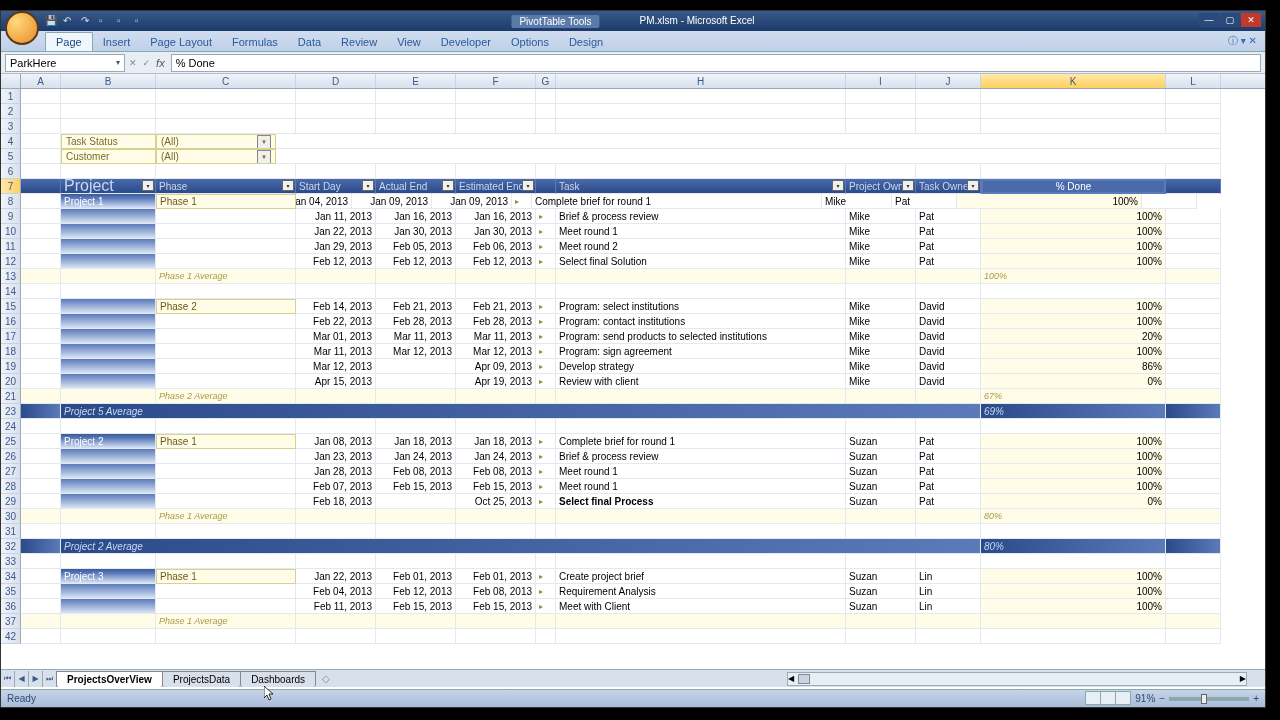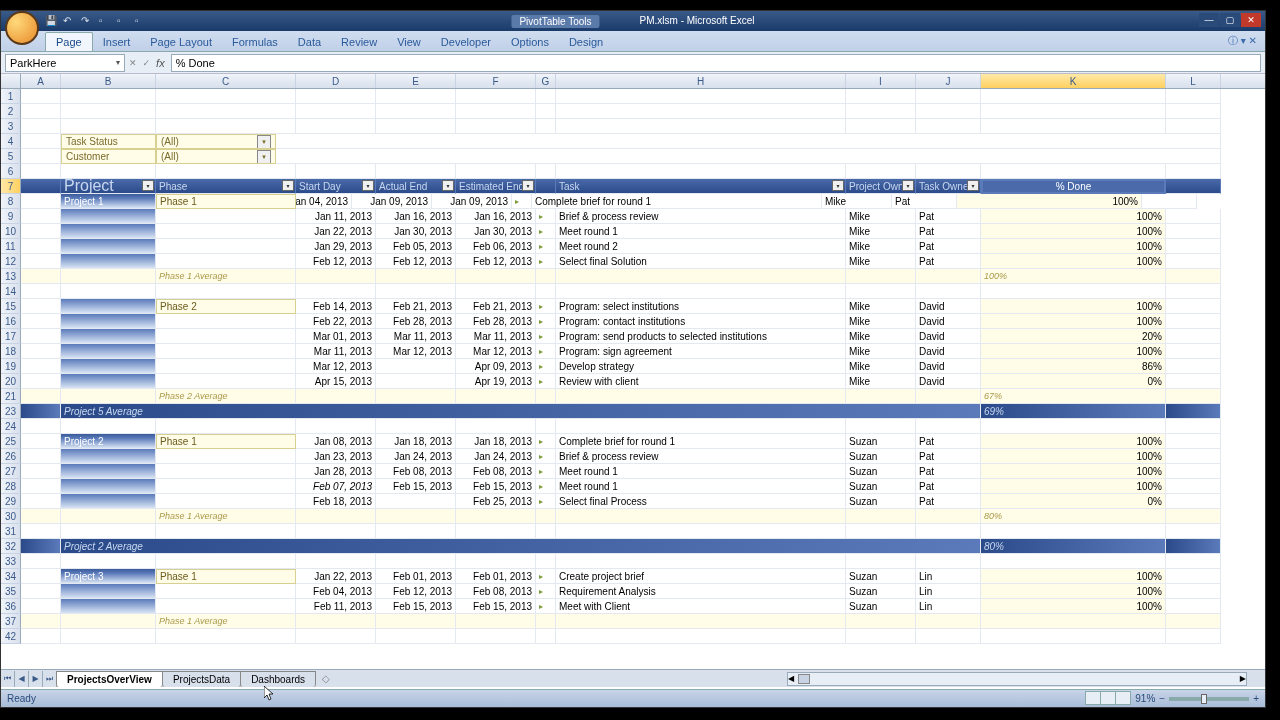--- a/index.html
+++ b/index.html
@@ -534,44 +534,44 @@
           <div class="cell" style="width: 70px;">Suzan</div>
           <div class="cell" style="width: 65px;">Pat</div>
           <div class="cell pct-cell r" style="width: 185px;">100%</div>
           <div class="cell" style="width: 55px;"></div>
         </div>
         <div class="row">
           <div class="rh">28</div>
           <div class="cell" style="width: 40px;"></div>
           <div class="cell proj-side sub" style="width: 95px;"></div>
           <div class="cell" style="width: 140px;"></div>
-          <div class="cell r" style="width: 80px; font-style: italic;">Feb 07, 2013</div>
+          <div class="cell r" style="width: 80px;">Feb 07, 2013</div>
           <div class="cell r" style="width: 80px;">Feb 15, 2013</div>
           <div class="cell r" style="width: 80px;">Feb 15, 2013</div>
           <div class="cell" style="width: 20px;">
             <span class="task-flag">▸</span>
           </div>
           <div class="cell" style="width: 290px;">Meet round 1</div>
           <div class="cell" style="width: 70px;">Suzan</div>
           <div class="cell" style="width: 65px;">Pat</div>
           <div class="cell pct-cell r" style="width: 185px;">100%</div>
           <div class="cell" style="width: 55px;"></div>
         </div>
         <div class="row">
           <div class="rh">29</div>
           <div class="cell" style="width: 40px;"></div>
           <div class="cell proj-side sub" style="width: 95px;"></div>
           <div class="cell" style="width: 140px;"></div>
           <div class="cell r" style="width: 80px;">Feb 18, 2013</div>
           <div class="cell r" style="width: 80px;"></div>
-          <div class="cell r" style="width: 80px;">Feb 25, 2013</div>
-          <div class="cell" style="width: 20px;">
-            <span class="task-flag">▸</span>
-          </div>
-          <div class="cell" style="width: 290px;">Select final Process</div>
+          <div class="cell r" style="width: 80px;">Oct 25, 2013</div>
+          <div class="cell" style="width: 20px;">
+            <span class="task-flag">▸</span>
+          </div>
+          <div class="cell" style="width: 290px; font-weight: bold;">Select final Process</div>
           <div class="cell" style="width: 70px;">Suzan</div>
           <div class="cell" style="width: 65px;">Pat</div>
           <div class="cell pct-cell r" style="width: 185px;">0%</div>
           <div class="cell" style="width: 55px;"></div>
         </div>
         <div class="row avg-row">
           <div class="rh">30</div>
           <div class="cell" style="width: 40px;"></div>
           <div class="cell proj-side sub" style="width: 95px;"></div>
           <div class="cell" style="width: 140px;">Phase 1 Average</div>

